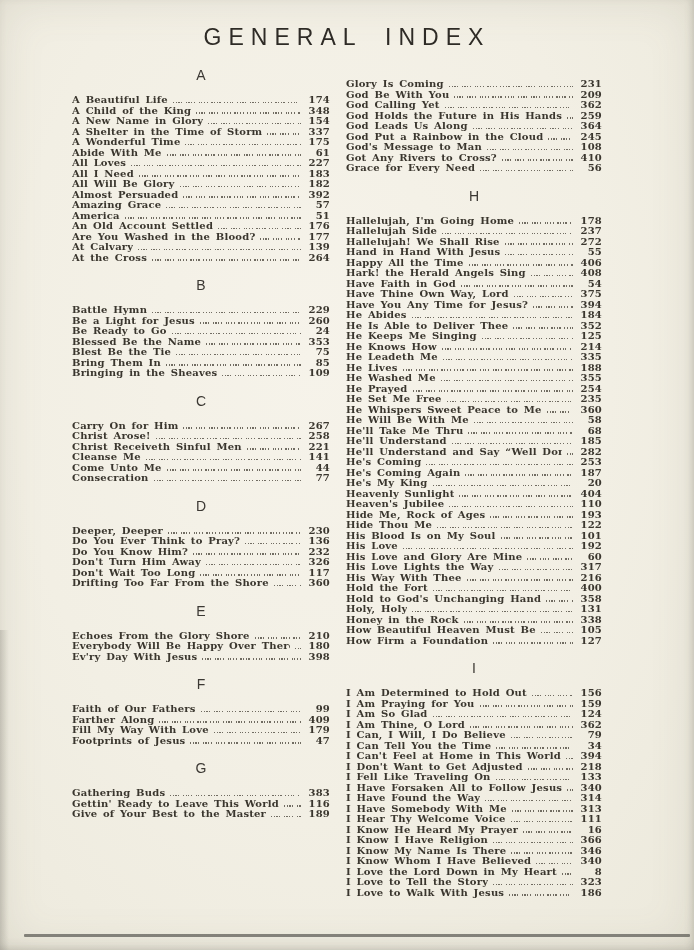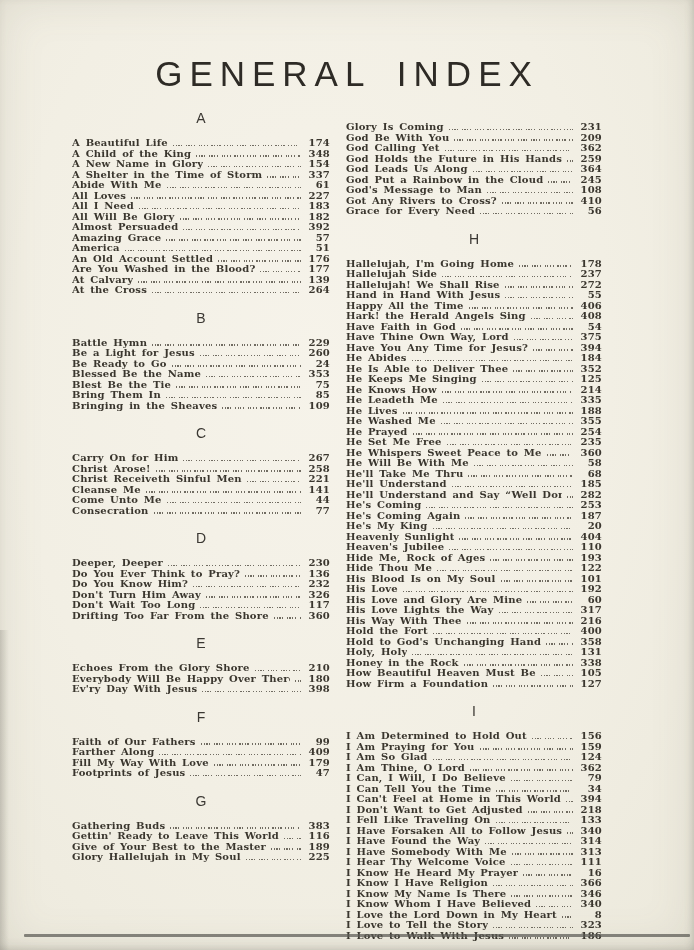--- a/index.html
+++ b/index.html
@@ -8,25 +8,25 @@
     width: 694px;
     height: 950px;
     margin: 0 auto;
     overflow: hidden;
     background: radial-gradient(ellipse at 45% 38%, #f6f3ea 0%, #f2efe4 55%, #ece9dc 100%);
     box-shadow: inset 0 0 45px rgba(115,108,88,.14), inset -5px 0 10px -5px rgba(80,78,70,.25), inset 0 -6px 12px -6px rgba(80,78,70,.25);
     font-family: "DejaVu Serif", serif;
   }
   .title {
     margin: 0;
-    padding-top: 54px;
+    padding-top: 24px;
     text-align: center;
     font-family: "Liberation Sans", sans-serif;
     font-weight: 400;
-    font-size: 35px;
+    font-size: 23px;
     letter-spacing: 7px;
     word-spacing: 10px;
     color: #2e2b26;
   }
   .cols {
     display: flex;
     padding: 16px 0 0 72px;
     gap: 16px;
   }
   .col-left  { width: 258px; }
@@ -104,20 +104,25 @@
             <span class="t">A New Name in Glory</span>
             <span class="leader"></span>
             <span class="n">154</span>
           </div>
           <div class="row">
             <span class="t">A Shelter in the Time of Storm</span>
             <span class="leader"></span>
             <span class="n">337</span>
           </div>
           <div class="row">
+            <span class="t">A Wonderful Time</span>
+            <span class="leader"></span>
+            <span class="n">175</span>
+          </div>
+          <div class="row">
             <span class="t">Abide With Me</span>
             <span class="leader"></span>
             <span class="n">61</span>
           </div>
           <div class="row">
             <span class="t">All Loves</span>
             <span class="leader"></span>
             <span class="n">227</span>
           </div>
           <div class="row">
@@ -320,25 +325,20 @@
           </div>
           <div class="row">
             <span class="t">Gettin' Ready to Leave This World</span>
             <span class="leader"></span>
             <span class="n">116</span>
           </div>
           <div class="row">
             <span class="t">Give of Your Best to the Master</span>
             <span class="leader"></span>
             <span class="n">189</span>
-          </div>
-          <div class="row">
-            <span class="t">Glory Hallelujah in My Soul</span>
-            <span class="leader"></span>
-            <span class="n">225</span>
           </div>
         </div>
       </div>
     <div class="col-right">
         <div class="section">
           <div class="row">
             <span class="t">Glory Is Coming</span>
             <span class="leader"></span>
             <span class="n">231</span>
           </div>

